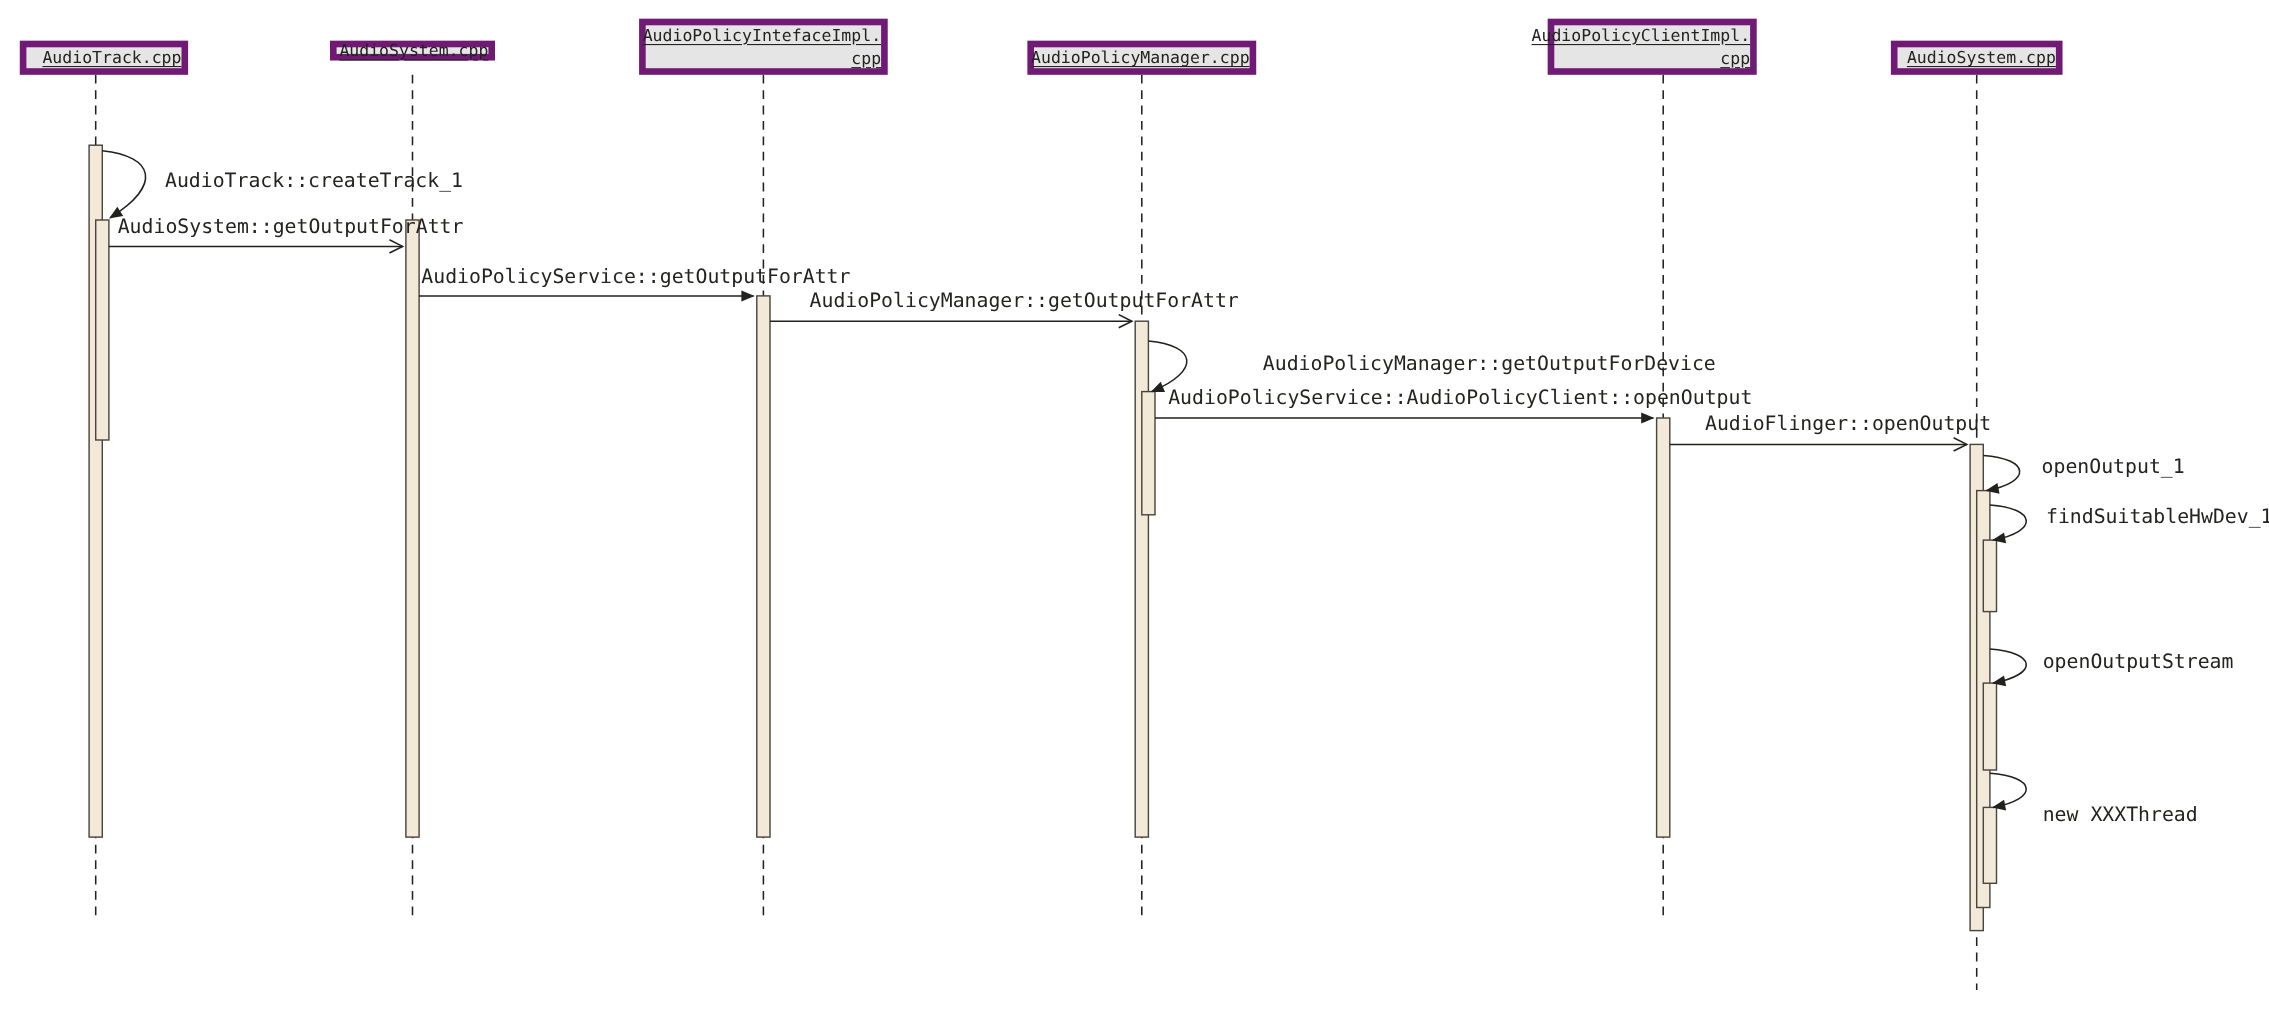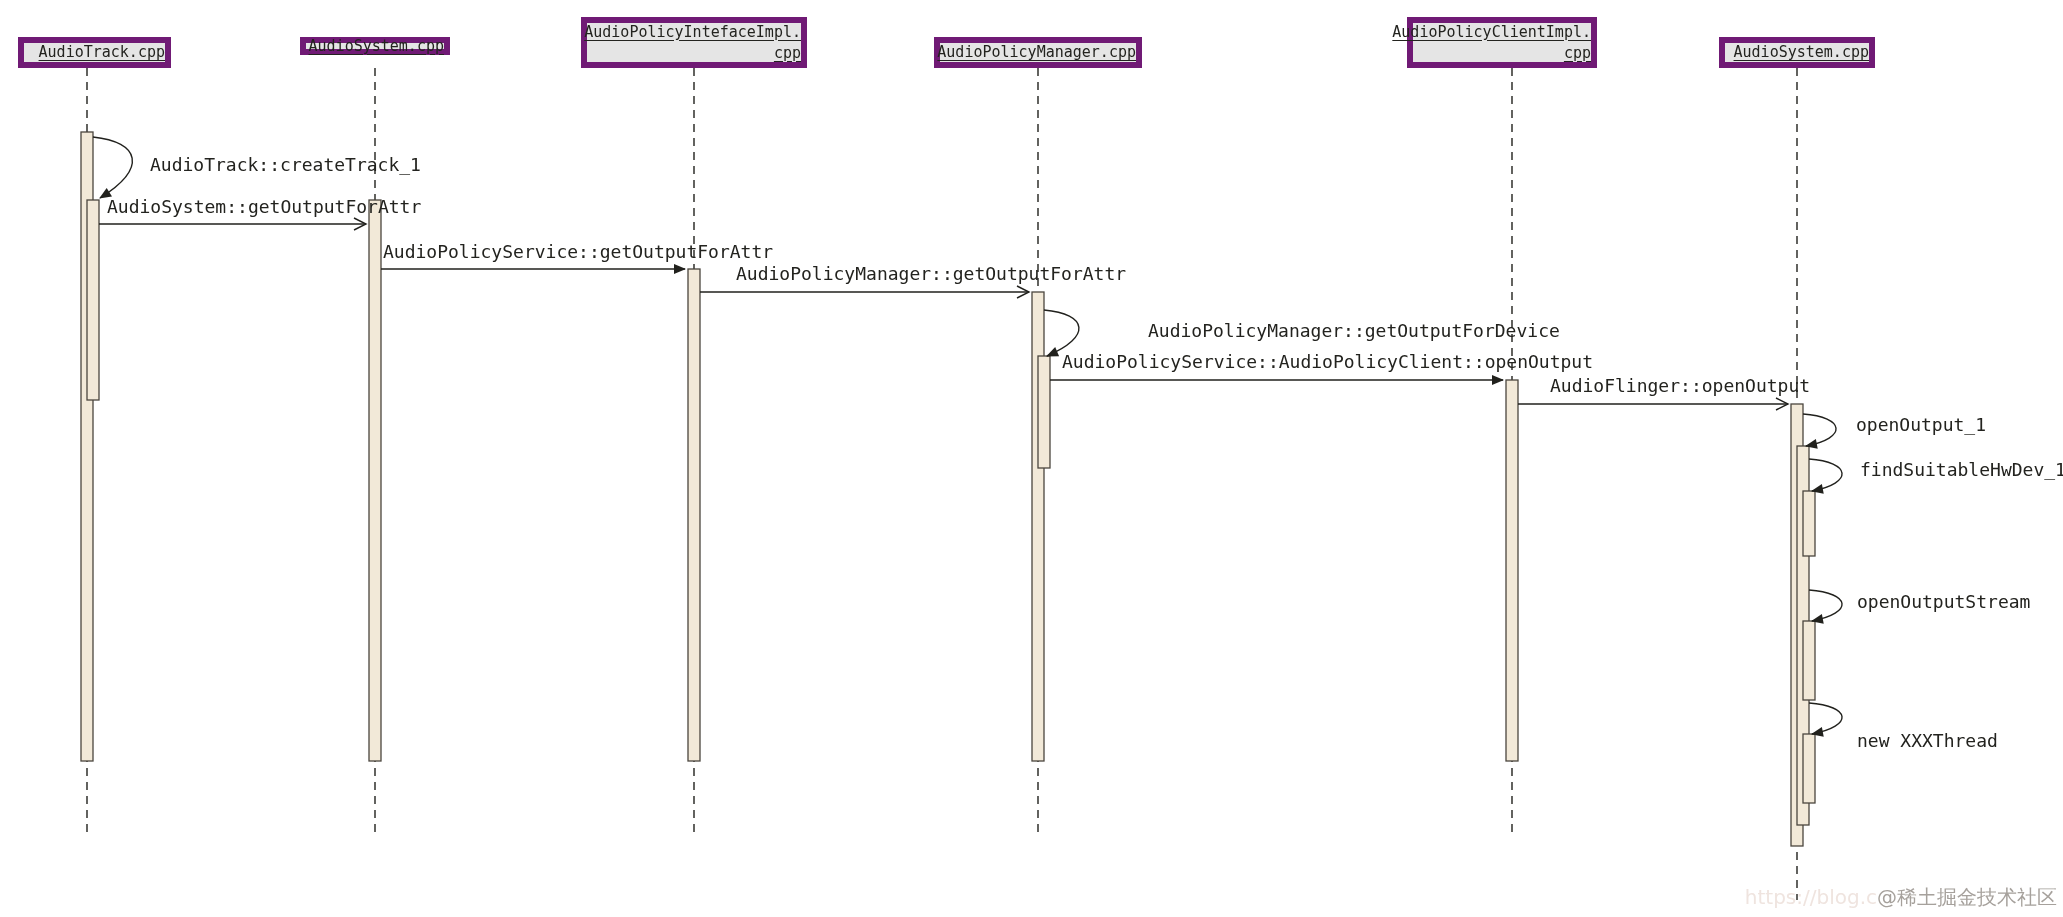--- a/index.html
+++ b/index.html
@@ -130,17 +130,14 @@
   <div class="msg" style="left:383px;top:243px;">AudioPolicyService::getOutputForAttr</div>
   <div class="msg" style="left:700px;top:265px;margin-left:36px;">AudioPolicyManager::getOutputForAttr</div>
   <div class="msg" style="left:1100px;top:322px;margin-left:48px;">AudioPolicyManager::getOutputForDevice</div>
   <div class="msg" style="left:1062px;top:353px;">AudioPolicyService::AudioPolicyClient::openOutput</div>
   <div class="msg" style="left:1550px;top:377px;">AudioFlinger::openOutput</div>
   <div class="msg" style="left:1856px;top:416px;">openOutput_1</div>
   <div class="msg" style="left:1860px;top:461px;">findSuitableHwDev_1</div>
   <div class="msg" style="left:1857px;top:593px;">openOutputStream</div>
   <div class="msg" style="left:1857px;top:732px;">new XXXThread</div>
 
-  <div id="watermark">
-    <span class="faint">https://blog.c</span><span class="gray">@稀土掘金技术社区</span>
-  </div>
 
 </div>
 
 </body></html>

